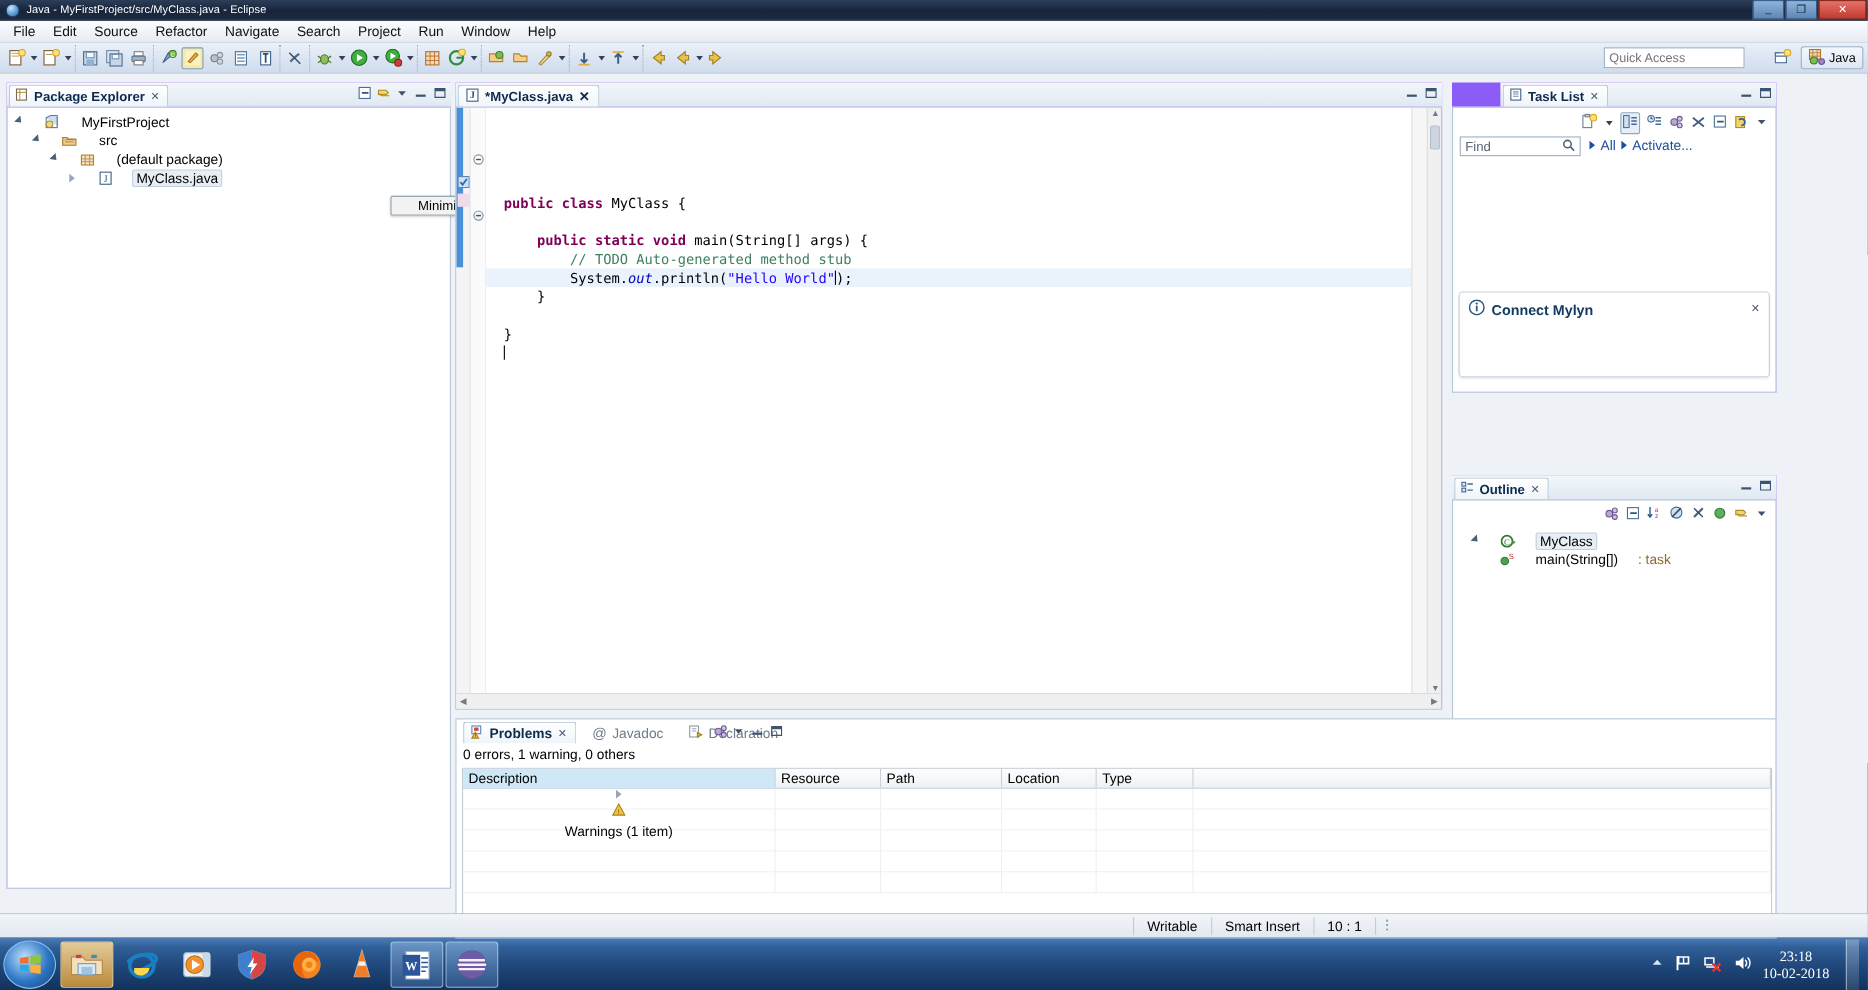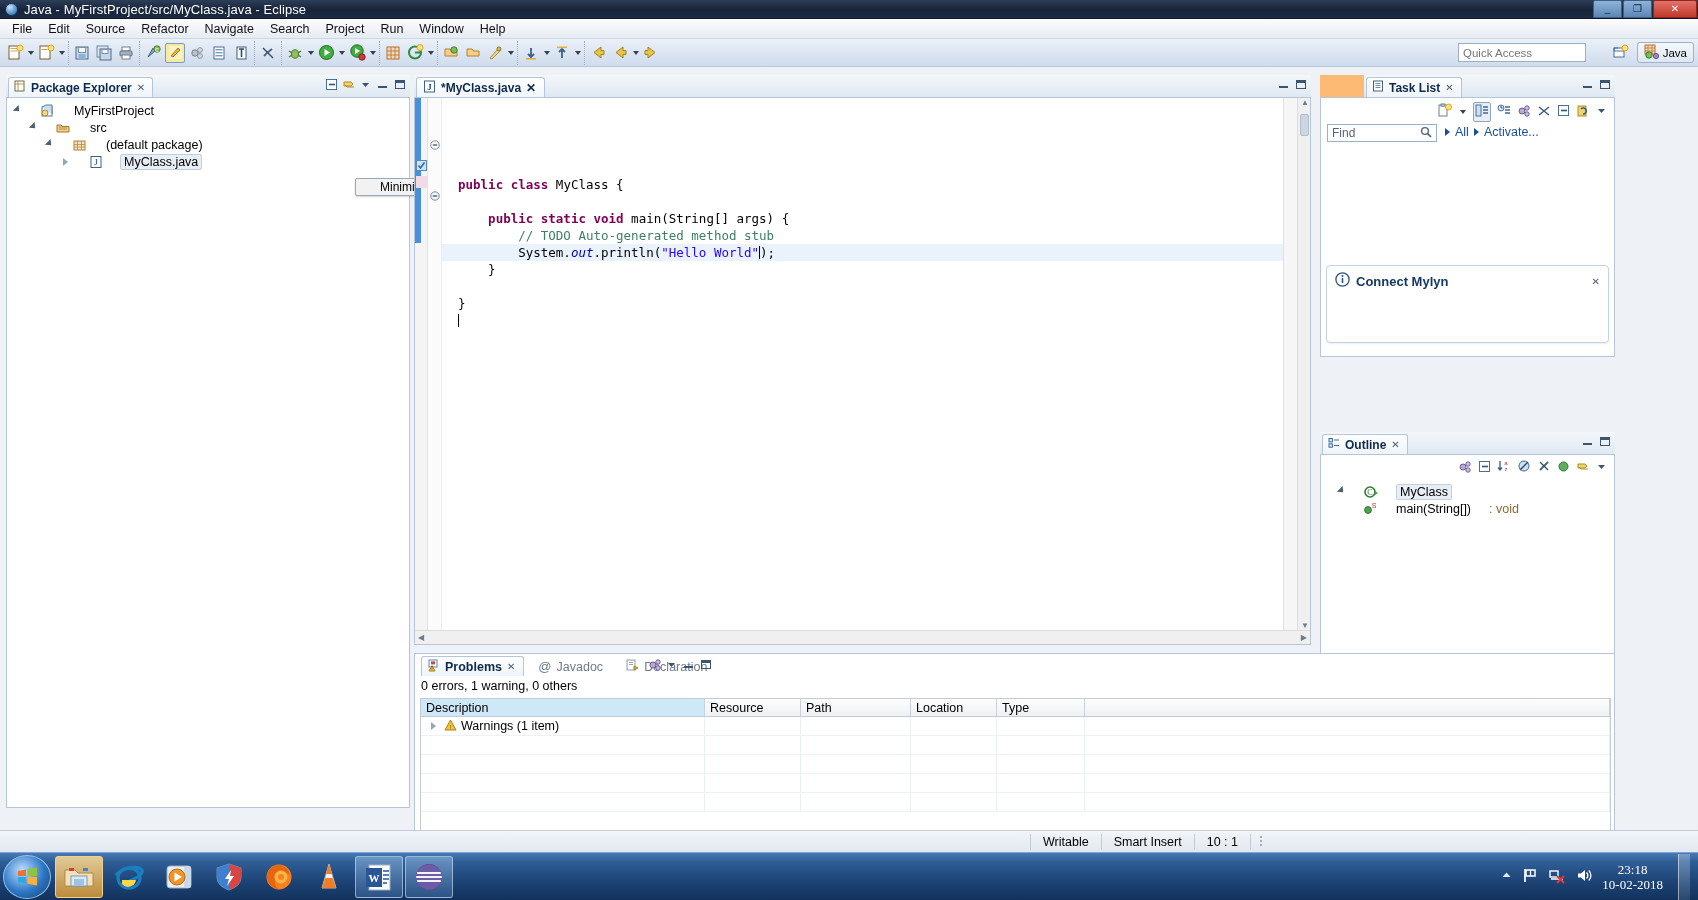--- a/index.html
+++ b/index.html
@@ -17,21 +17,21 @@
     height:19px;
     background:linear-gradient(180deg,#2c3e58 0%,#17243a 55%,#1d2c44 100%);
     display:flex; align-items:center; padding-left:5px; color:#fff;
     border-bottom:1px solid #0d1626;
   }
   .title-icon {
     width:13px;height:13px;border-radius:50%;
     background:radial-gradient(circle at 35% 30%, #cfe4f7, #5b9bd5 55%, #2f5e94);
     border:1px solid #1c3c63; margin-right:6px; flex:none;
   }
-  .title-text { font-size:13px; color:#ffffff; letter-spacing:.1px; }
+  .title-text { font-size:10px; color:#ffffff; letter-spacing:.1px; }
   .title-buttons { margin-left:auto; display:flex; height:19px; }
   .tbtn {
     width:29px;height:18px;margin-right:1px;
     background:linear-gradient(180deg,#8fb4d8,#5b86b5);
     border:1px solid #3b5f8c; border-radius:2px 2px 0 0;
     display:flex;align-items:center;justify-content:center;
     font-size:10px;color:#12243c;
   }
   .tbtn.close { background:linear-gradient(180deg,#e4726a,#c0392b); color:#fff; border-color:#8d2a20; width:44px;}
 
@@ -75,21 +75,21 @@
     border:1px solid #9eb3c9; border-radius:3px; font-size:11.5px;
   }
   .open-persp {
     width:22px;height:21px;display:flex;align-items:center;justify-content:center;
   }
 
   
   .workbench { position:absolute; left:0; top:48px; width:1698px; height:785px; }
 
   
-  .part { position:absolute; background:#fdba74; }
+  .part { position:absolute; background:#8b5cf6; }
   .part-tabs {
     height:22px; position:relative;
     background:linear-gradient(180deg,#f3f7fb,#dfe8f2);
   }
   .vtab {
     position:absolute; left:2px; top:2px; height:20px;
     display:flex; align-items:center; gap:5px; padding:0 7px 0 5px;
     background:linear-gradient(180deg,#ffffff,#eef4fa);
     border:1px solid #b6c6d8; border-bottom:none;
     border-radius:3px 3px 0 0; font-size:12px; font-weight:bold; color:#0d2a4d;
@@ -825,21 +825,21 @@
               <span class="tlabel sel">MyClass</span>
             </div>
             <div class="trow" style="padding-left:36px">
               <span class="ticon">
                 <svg width="14" height="12">
                     <circle cx="5" cy="7" r="3.4" fill="#4fa04f" stroke="#2f7a2f"></circle>
                     <text x="11" y="5" font-size="7" fill="#b03030" text-anchor="middle" font-family="sans-serif">S</text>
                   </svg>
               </span>
               <span class="tlabel">main(String[])</span>
-              <span class="tlabel dim"> : void</span>
+              <span class="tlabel dim"> : task</span>
             </div>
           </div>
         </div>
       </div>
 
       <div class="part" id="problems-part" style="left:414px; top:586px; width:1201px; height:222px; background:transparent;">
         <div style="position:absolute; left:0; right:0; top:0; bottom:0; border:1px solid #b6c6d8; background:#fff;">
 
           <div class="ptab-row">
             <div class="ptab">
@@ -896,21 +896,21 @@
             <div class="thead">
               <div class="th active" style="width:284px;">Description</div>
               <div class="th" style="width:96px;">Resource</div>
               <div class="th" style="width:110px;">Path</div>
               <div class="th" style="width:86px;">Location</div>
               <div class="th" style="width:88px;">Type</div>
               <div class="th" style="flex:1;"></div>
             </div>
 
             <div class="trow2">
-              <div class="td" style="width:284px;">
+              <div class="td" style="width:284px;flex-direction:column;">
                 <span class="tw col" style="width:14px;"></span>
                 <span>
                   <svg width="13" height="12">
                       <path d="M6.5 1 L12 11 L1 11 z" fill="#f2c33c" stroke="#a9801c"></path>
                       <text x="6.5" y="10" font-size="6" fill="#5a4510" text-anchor="middle" font-family="sans-serif">!</text>
                     </svg>
                 </span>
                 <span>Warnings (1 item)</span>
               </div>
               <div class="td" style="width:96px;"></div>

